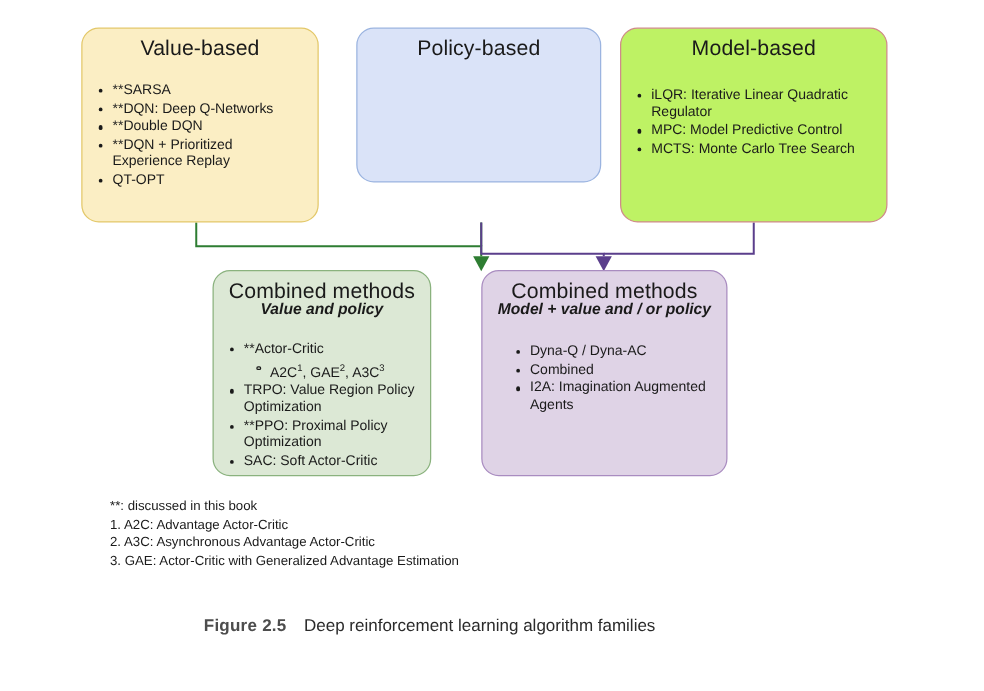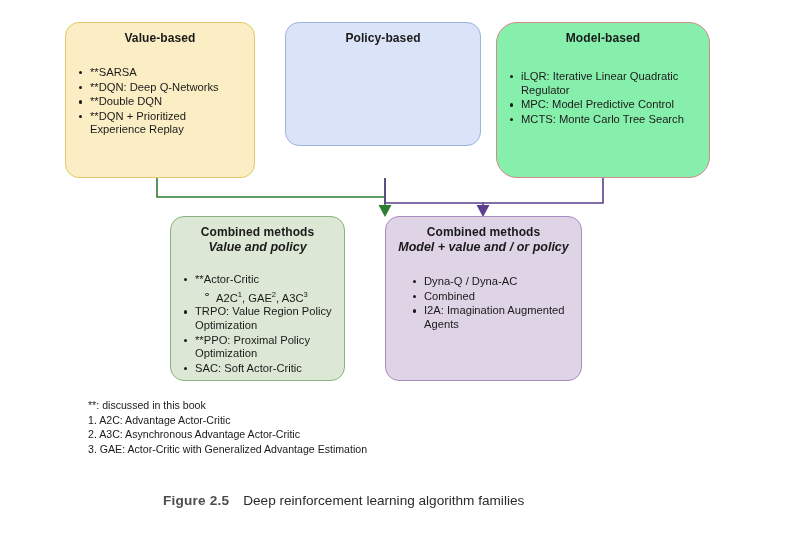--- a/index.html
+++ b/index.html
@@ -19,36 +19,36 @@
   
   .node {
     position: absolute;
     box-sizing: border-box;
     border-radius: 14px;
     border: 1.3px solid;
     padding: 8px 10px 8px 10px;
   }
   .node-title {
     text-align: center;
-    font-weight: bold;
-    font-size: 12px;
+    font-weight: normal;
+    font-size: 17px;
     line-height: 15px;
     letter-spacing: .1px;
   }
   .node-subtitle {
     text-align: center;
     font-weight: bold;
     font-style: italic;
     font-size: 12.5px;
     line-height: 15px;
   }
 
   .node-yellow { background: #fbeec4; border-color: #e3c86a; }
   .node-blue   { background: #dae3f8; border-color: #9bb4e0; }
-  .node-pink   { background: #86efac; border-color: #d08a8a; border-radius: 21px; }
+  .node-pink   { background: #bef264; border-color: #d08a8a; }
   .node-green  { background: #dce8d5; border-color: #8ab27e; }
   .node-purple { background: #dfd3e6; border-color: #a98cc0; }
 
   
   ul.bullets {
     list-style: none;
     margin: 0;
     padding: 0;
   }
   ul.bullets > li {
@@ -148,20 +148,21 @@
   <polygon points="476.5,205 489.5,205 483,217" fill="#5b3f8c"></polygon>
 </svg>
 
 <div class="node node-yellow" style="left:65px; top:22px; width:190px; height:156px;">
   <div class="node-title">Value-based</div>
   <ul class="bullets" style="margin-top:20px;">
     <li>**SARSA</li>
     <li>**DQN: Deep Q-Networks</li>
     <li>**Double DQN</li>
     <li>**DQN + Prioritized Experience Replay</li>
+    <li>QT-OPT</li>
   </ul>
 </div>
 
 <div class="node node-blue" style="left:285px; top:22px; width:196px; height:124px;">
   <div class="node-title">Policy-based</div>
 </div>
 
 <div class="node node-pink" style="left:496px; top:22px; width:214px; height:156px;">
   <div class="node-title">Model-based</div>
   <ul class="bullets" style="margin-top:24px;">

